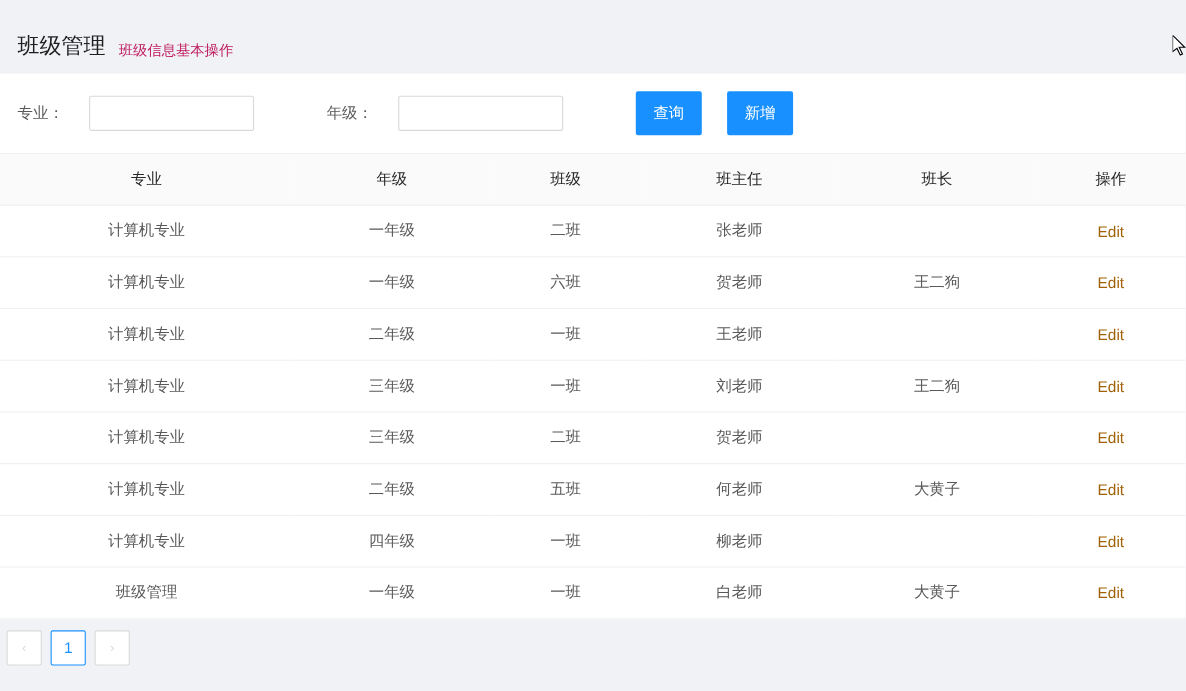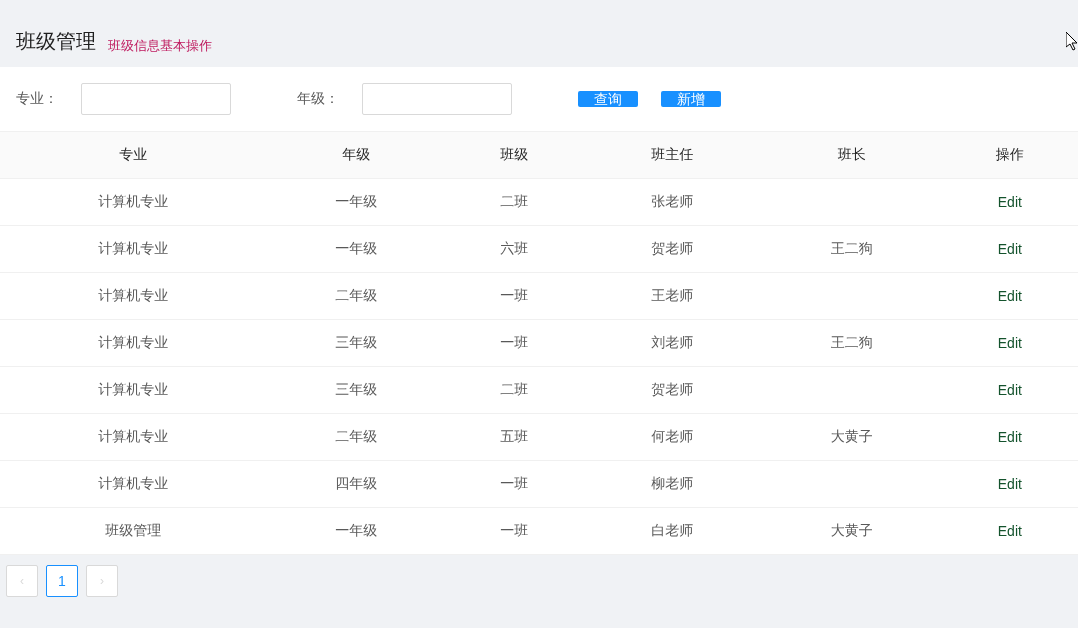--- a/index.html
+++ b/index.html
@@ -50,21 +50,21 @@
       border-radius: 2px;
       padding: 0 8px;
       font-size: 14px;
       outline: none;
       width: 150px;
     }
     .filter-gap {
       width: 20px;
     }
     .btn {
-      height: 16px;
+      height: 40px;
       padding: 0 16px;
       border: none;
       border-radius: 2px;
       font-size: 14px;
       cursor: pointer;
       background: #1890ff;
       color: #fff;
     }
     .table {
       width: 100%;
@@ -79,21 +79,21 @@
     .table th {
       font-weight: 400;
       color: #262626;
       background: #fafafa;
       border-top: 1px solid #f0f0f0;
     }
     .table td {
       color: #595959;
     }
     .edit-link {
-      color: #14532d;
+      color: #a16207;
       cursor: pointer;
       text-decoration: none;
     }
     .pagination {
       display: flex;
       align-items: center;
       padding: 10px 6px;
       gap: 8px;
     }
     .page-btn {

